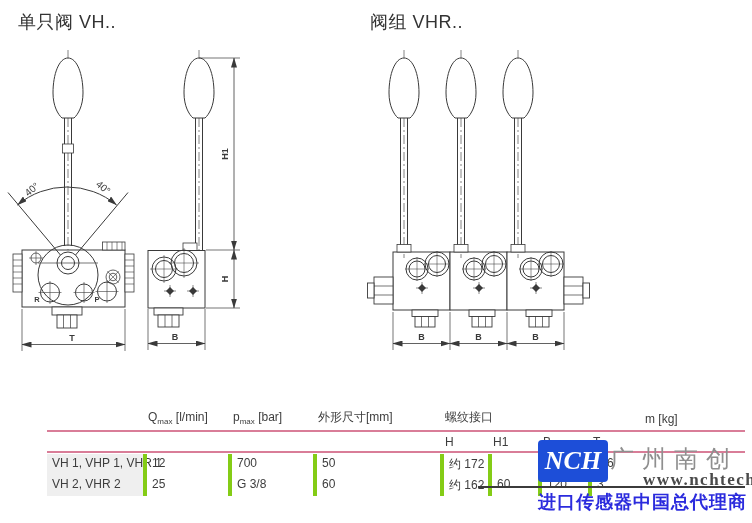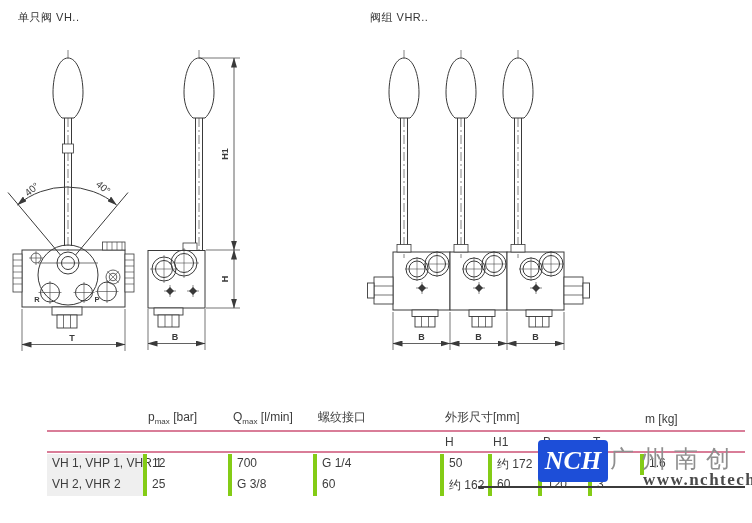--- a/index.html
+++ b/index.html
@@ -3,21 +3,21 @@
 <meta charset="utf-8">
 <style>
   html,body{margin:0;padding:0;}
   body{
     width:752px;height:523px;position:relative;overflow:hidden;
     background:#ffffff;
     font-family:"Liberation Sans", sans-serif;
     color:#3c3c3c;
   }
   .section-title{
-    position:absolute;top:10px;font-size:11px;color:#333;letter-spacing:0.5px;
+    position:absolute;top:10px;font-size:18px;color:#333;letter-spacing:0.5px;
   }
   #title-left{left:18px;}
   #title-right{left:370px;}
 
   
   #drawing{position:absolute;left:0;top:0;width:752px;height:400px;}
   .dimtext{font-size:9px;font-weight:bold;fill:#3a3a3a;font-family:"Liberation Sans",sans-serif;}
   .angtext{font-size:10px;fill:#3a3a3a;font-family:"Liberation Sans",sans-serif;}
   .porttext{font-size:7.5px;font-weight:bold;fill:#3a3a3a;font-family:"Liberation Sans",sans-serif;}
 
@@ -280,43 +280,42 @@
     <line x1="507" y1="343.5" x2="564" y2="343.5" stroke-width="0.8" marker-start="url(#mS)" marker-end="url(#mE)"></line>
     <text class="dimtext" x="421.5" y="339.5" text-anchor="middle" stroke="none" fill="#3a3a3a">B</text>
     <text class="dimtext" x="478.5" y="339.5" text-anchor="middle" stroke="none" fill="#3a3a3a">B</text>
     <text class="dimtext" x="535.5" y="339.5" text-anchor="middle" stroke="none" fill="#3a3a3a">B</text>
   </g>
 </svg>
 
 <div id="spec-table">
   <div class="grid6">
     <div class="hcell"></div>
+    <div class="hcell"><span>Q</span><sub>max</sub><span> [l/min]</span></div>
     <div class="hcell"><span>p</span><sub>max</sub><span> [bar]</span></div>
-    <div class="hcell"><span>Q</span><sub>max</sub><span> [l/min]</span></div>
+    <div class="hcell">外形尺寸[mm]</div>
     <div class="hcell">螺纹接口</div>
-    <div class="hcell">外形尺寸[mm]</div>
     <div class="hcell">m [kg]</div>
   </div>
   <div class="rule"></div>
   <div class="grid9 subrow">
     <div class="hcell"></div>
     <div class="hcell"></div>
     <div class="hcell"></div>
     <div class="hcell"></div>
     <div class="hcell">H</div>
     <div class="hcell">H1</div>
     <div class="hcell">B</div>
     <div class="hcell">T</div>
   </div>
   <div class="rule"></div>
   <div class="grid9 drow">
     <div class="dcell first">VH 1, VHP 1, VHR 1</div>
     <div class="dcell">12</div>
     <div class="dcell">700</div>
-    <div class="dcell">G 1/4</div>
     <div class="dcell">50</div>
     <div class="dcell">约 172</div>
     <div class="dcell"></div>
     <div class="dcell"></div>
     <div class="dcell">1.6</div>
   </div>
   <div class="grid9 drow">
     <div class="dcell first">VH 2, VHR 2</div>
     <div class="dcell">25</div>
     <div class="dcell">G 3/8</div>
@@ -328,13 +327,14 @@
   </div>
 </div>
 
 <div id="watermark">
   <div id="nch-logo">
       <span>NCH</span>
     </div>
   <div id="wm-company">广州南创</div>
   <div id="wm-site">www.nchtech.com</div>
   <div id="wm-rule"></div>
+  <div id="wm-tagline">进口传感器中国总代理商</div>
 </div>
 
 </body></html>

